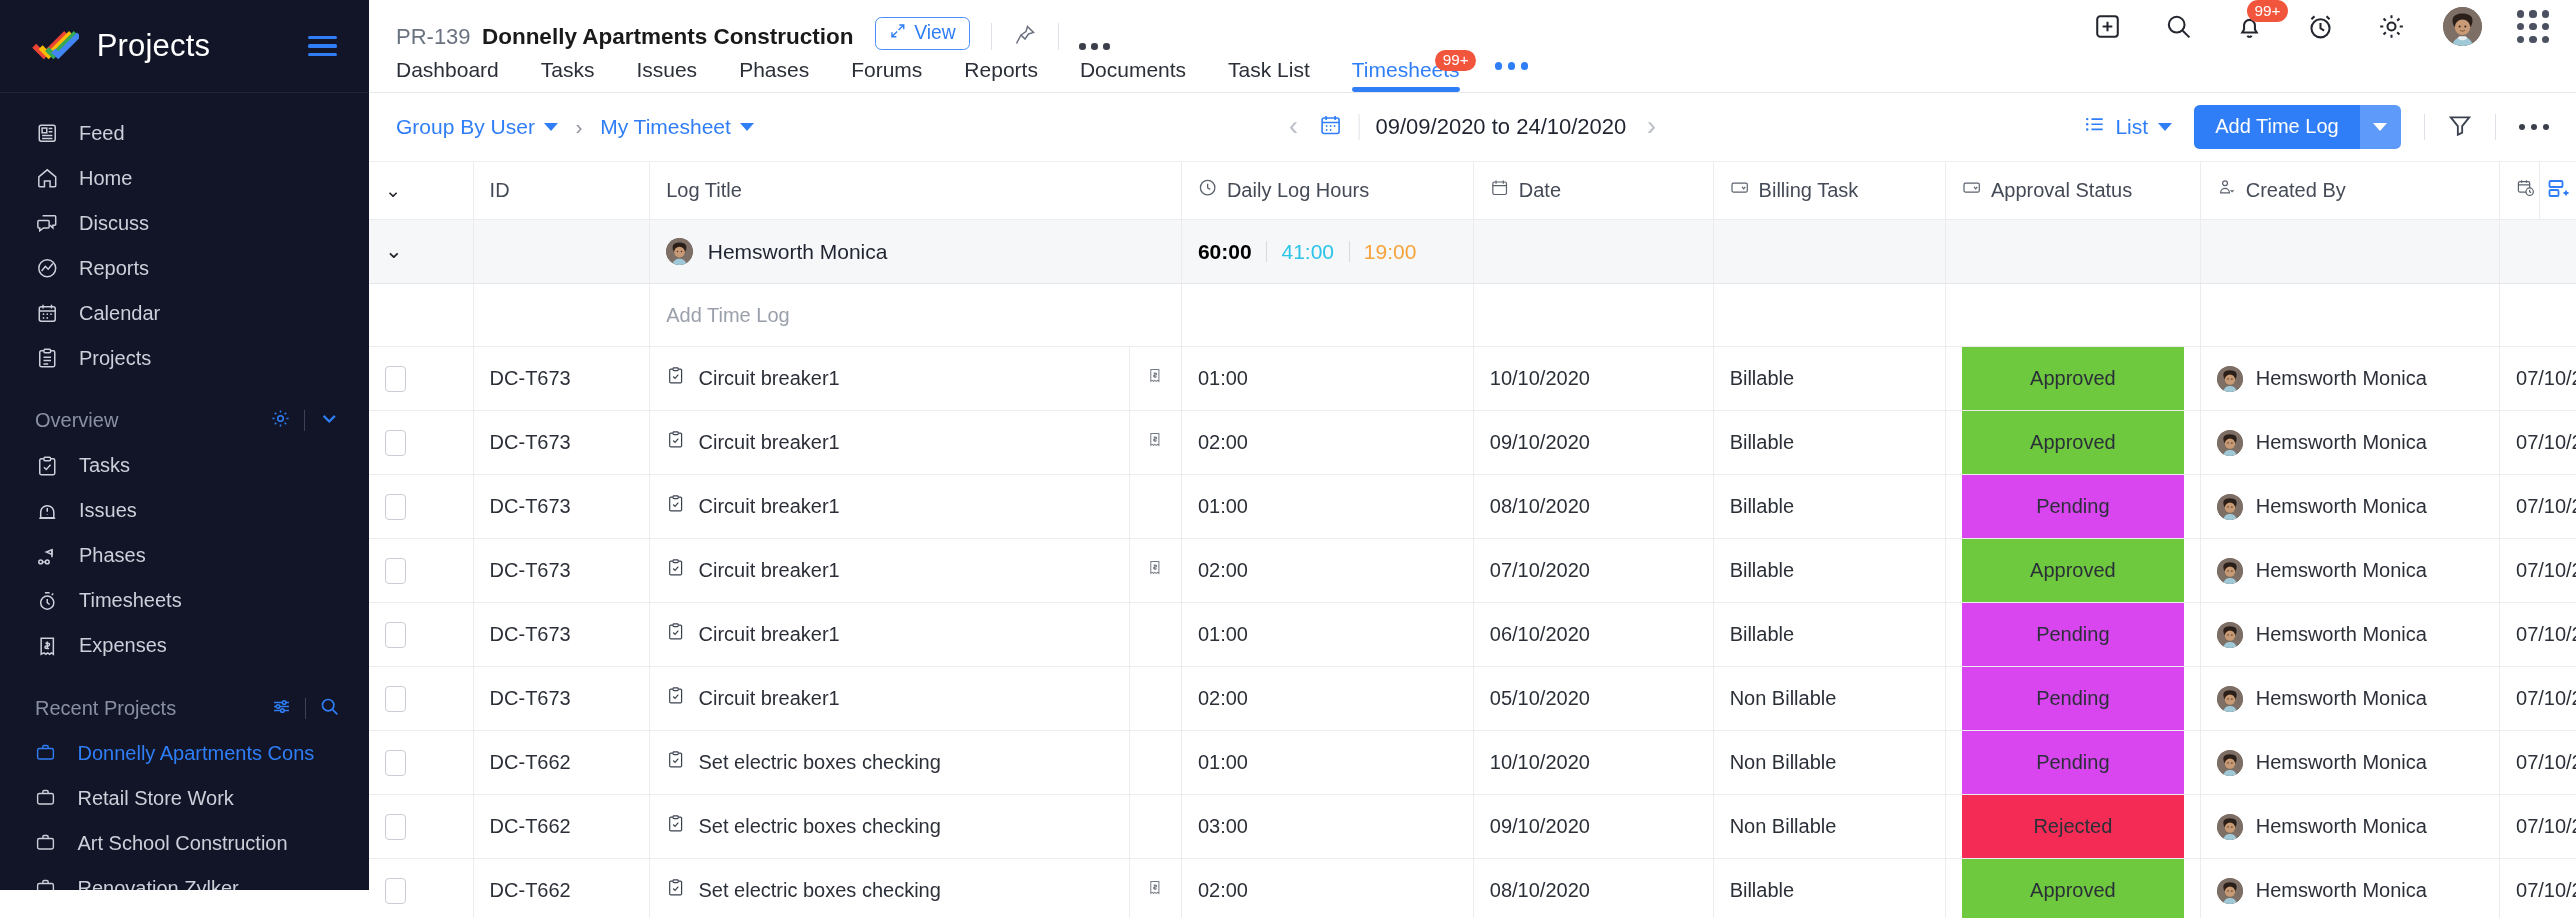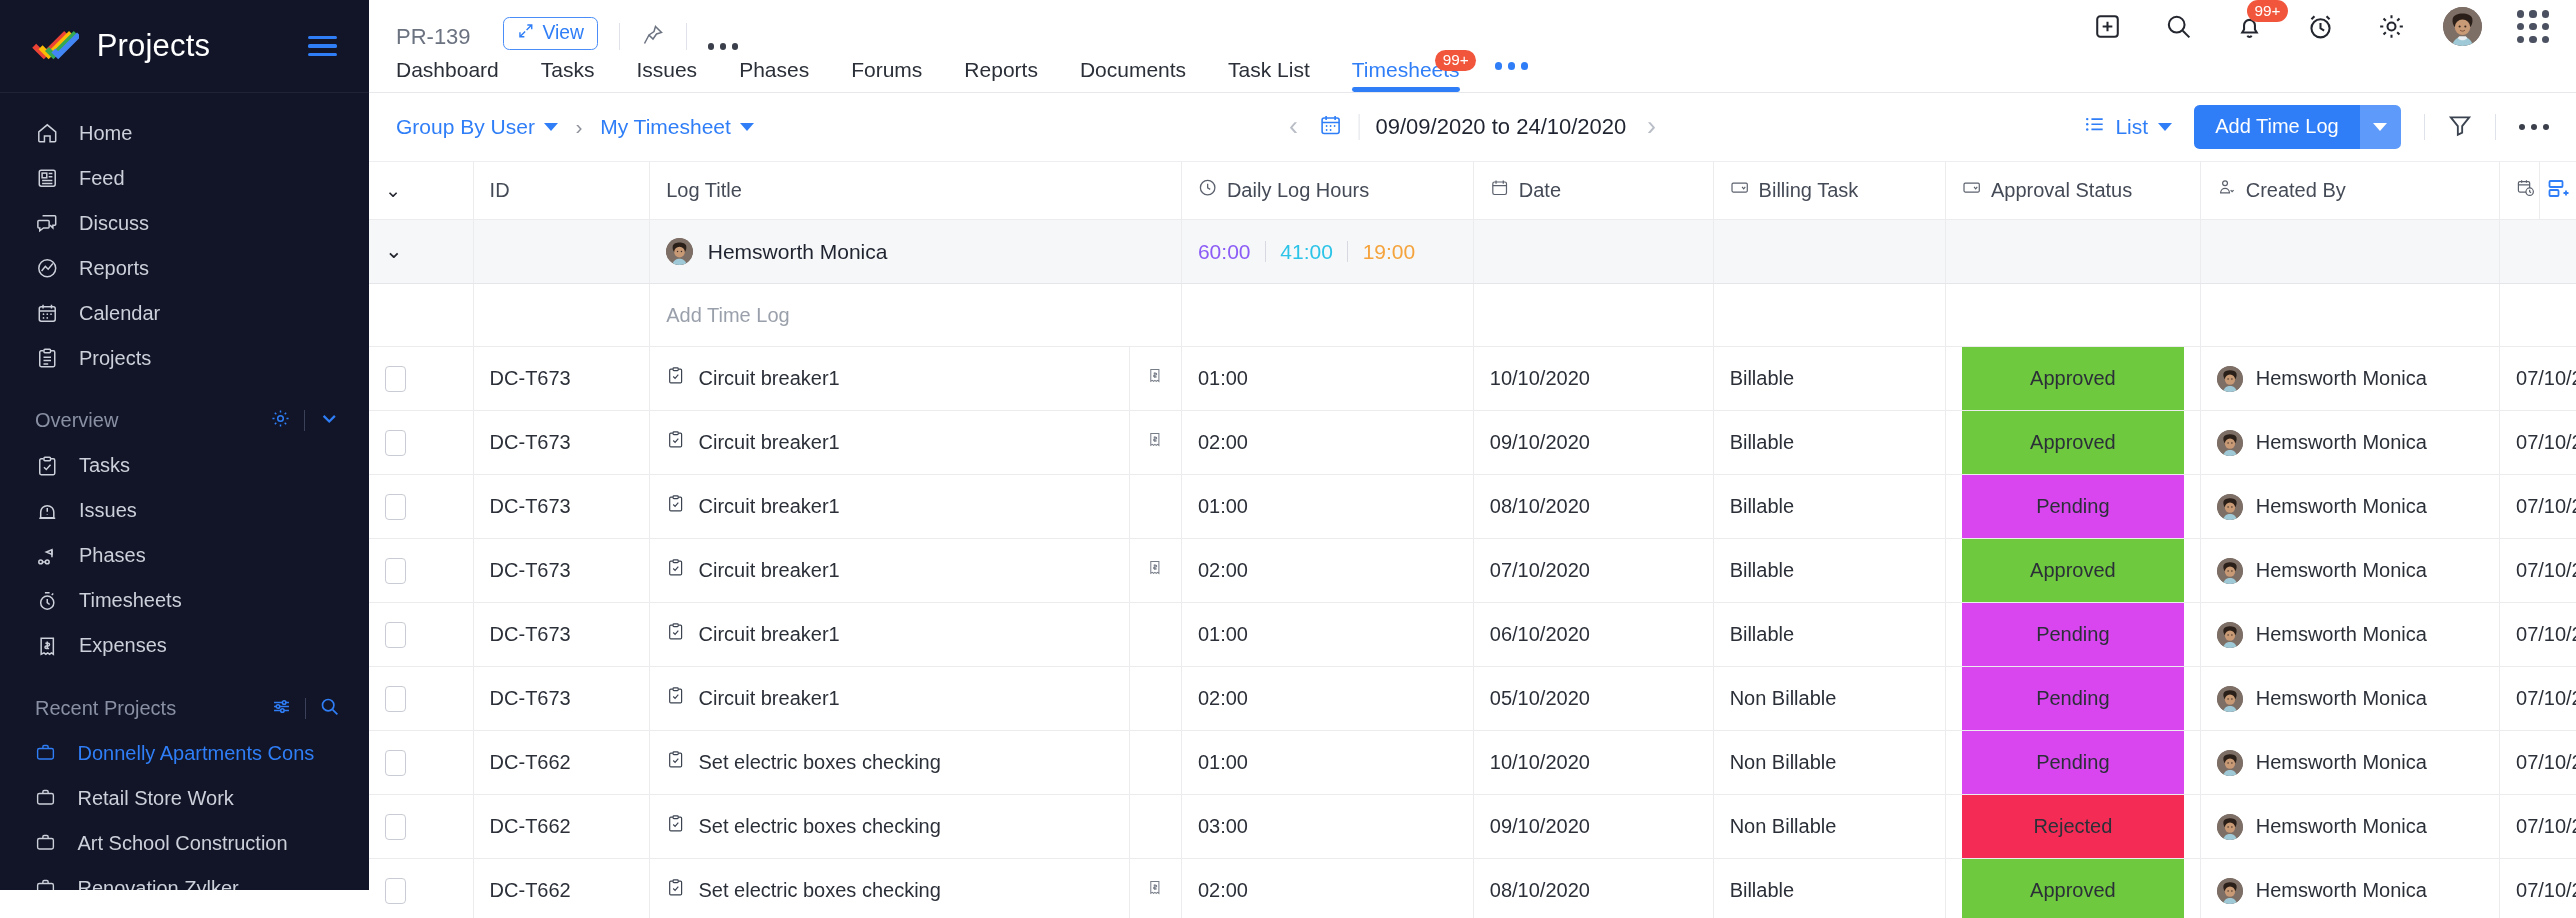--- a/index.html
+++ b/index.html
@@ -137,21 +137,21 @@
 
   .chk { width: 21px; height: 26px; border: 1.6px solid #c9ccd4; border-radius: 4px; display: block; cursor: pointer; background: #fff; }
 
   .dblchev { color: #23262e; font-size: 19.3px; line-height: 1; cursor: pointer; }
   .rowchev { color: #23262e; font-size: 21px; line-height: 1; cursor: pointer; }
 
   tr.grouprow td { background: #f6f7f8; height: 64px; border-bottom: 0.8px solid #e4e6ea; }
   .grp-user { display: flex; align-items: center; gap: 14.5px; font-size: 21px; color: #1f2430; }
   .hrs-wrap { display: flex; align-items: center; gap: 14.5px; font-size: 21px; }
   .hrs-wrap .vs { width: 0.8px; height: 21px; background: #d6d9df; }
-  .h-total { color: #8b5cf6; }
+  .h-total { color: #000000; font-weight: bold; }
   .h-bill  { color: #2bc4e8; }
   .h-non   { color: #f5a33c; }
 
   .addlog { color: #9aa0ab; font-size: 20px; }
 
   .titlecell { display: flex; align-items: center; gap: 13px; }
   .bill-yes { color: #2bc4e8; }
   .bill-no  { color: #f5a33c; }
 
   td.status { padding: 0; text-align: center; color: #fff; font-size: 20px; }
@@ -188,34 +188,34 @@
           <i></i>
           <i></i>
           <i></i>
         </span>
     </div>
 
     <nav class="sb-nav">
       <div class="sb-item">
         <span class="ico">
             <svg viewBox="0 0 24 24" width="22.5" height="22.5" fill="none" stroke="#ccd0da" stroke-width="1.6">
-              <path d="M3 10.5 12 3l9 7.5V20a1 1 0 0 1-1 1h-5v-6H9v6H4a1 1 0 0 1-1-1z"></path>
-            </svg>
-          </span>
-        <span>Home</span>
+              <rect x="3.5" y="3.5" width="17" height="17" rx="2"></rect>
+              <rect x="6.5" y="6.5" width="5" height="5"></rect>
+              <path d="M13.5 7h4M13.5 10.5h4M6.5 14.5h11M6.5 17.5h11"></path>
+            </svg>
+          </span>
+        <span>Feed</span>
       </div>
       <div class="sb-item">
         <span class="ico">
             <svg viewBox="0 0 24 24" width="22.5" height="22.5" fill="none" stroke="#ccd0da" stroke-width="1.6">
-              <rect x="3.5" y="3.5" width="17" height="17" rx="2"></rect>
-              <rect x="6.5" y="6.5" width="5" height="5"></rect>
-              <path d="M13.5 7h4M13.5 10.5h4M6.5 14.5h11M6.5 17.5h11"></path>
-            </svg>
-          </span>
-        <span>Feed</span>
+              <path d="M3 10.5 12 3l9 7.5V20a1 1 0 0 1-1 1h-5v-6H9v6H4a1 1 0 0 1-1-1z"></path>
+            </svg>
+          </span>
+        <span>Home</span>
       </div>
       <div class="sb-item">
         <span class="ico">
             <svg viewBox="0 0 24 24" width="22.5" height="22.5" fill="none" stroke="#ccd0da" stroke-width="1.6">
               <path d="M7 4h13a1 1 0 0 1 1 1v8a1 1 0 0 1-1 1h-2v3l-3-3"></path>
               <path d="M3 9h10a1 1 0 0 1 1 1v6a1 1 0 0 1-1 1H8l-4 3v-3H3a1 1 0 0 1-1-1v-6a1 1 0 0 1 1-1z"></path>
             </svg>
           </span>
         <span>Discuss</span>
       </div>
@@ -367,20 +367,21 @@
         <span>Renovation Zylker</span>
       </div>
     </div>
   </aside>
 
   <section class="main">
 
     <header class="topbar">
       <div class="tb-row1">
         <span class="tb-code">PR-139</span>
+        <span class="tb-name">Donnelly Apartments Construction</span>
         <span class="tb-viewbtn">
           <span><svg viewBox="0 0 24 24" width="17.7" height="17.7" fill="none" stroke="#2f7ef7" stroke-width="1.9">
                 <path d="M14 4h6v6M20 4l-7 7M10 20H4v-6M4 20l7-7"></path>
               </svg></span>
           <span>View</span>
         </span>
         <span class="tb-sep"></span>
         <span><svg viewBox="0 0 24 24" width="24" height="24" fill="none" stroke="#6b7280" stroke-width="1.5">
               <path d="M14.5 3.5 20.5 9.5 15.5 11 12 16 8 12 13 8.5z"></path>
               <path d="M8 12 3.5 20.5"></path>

